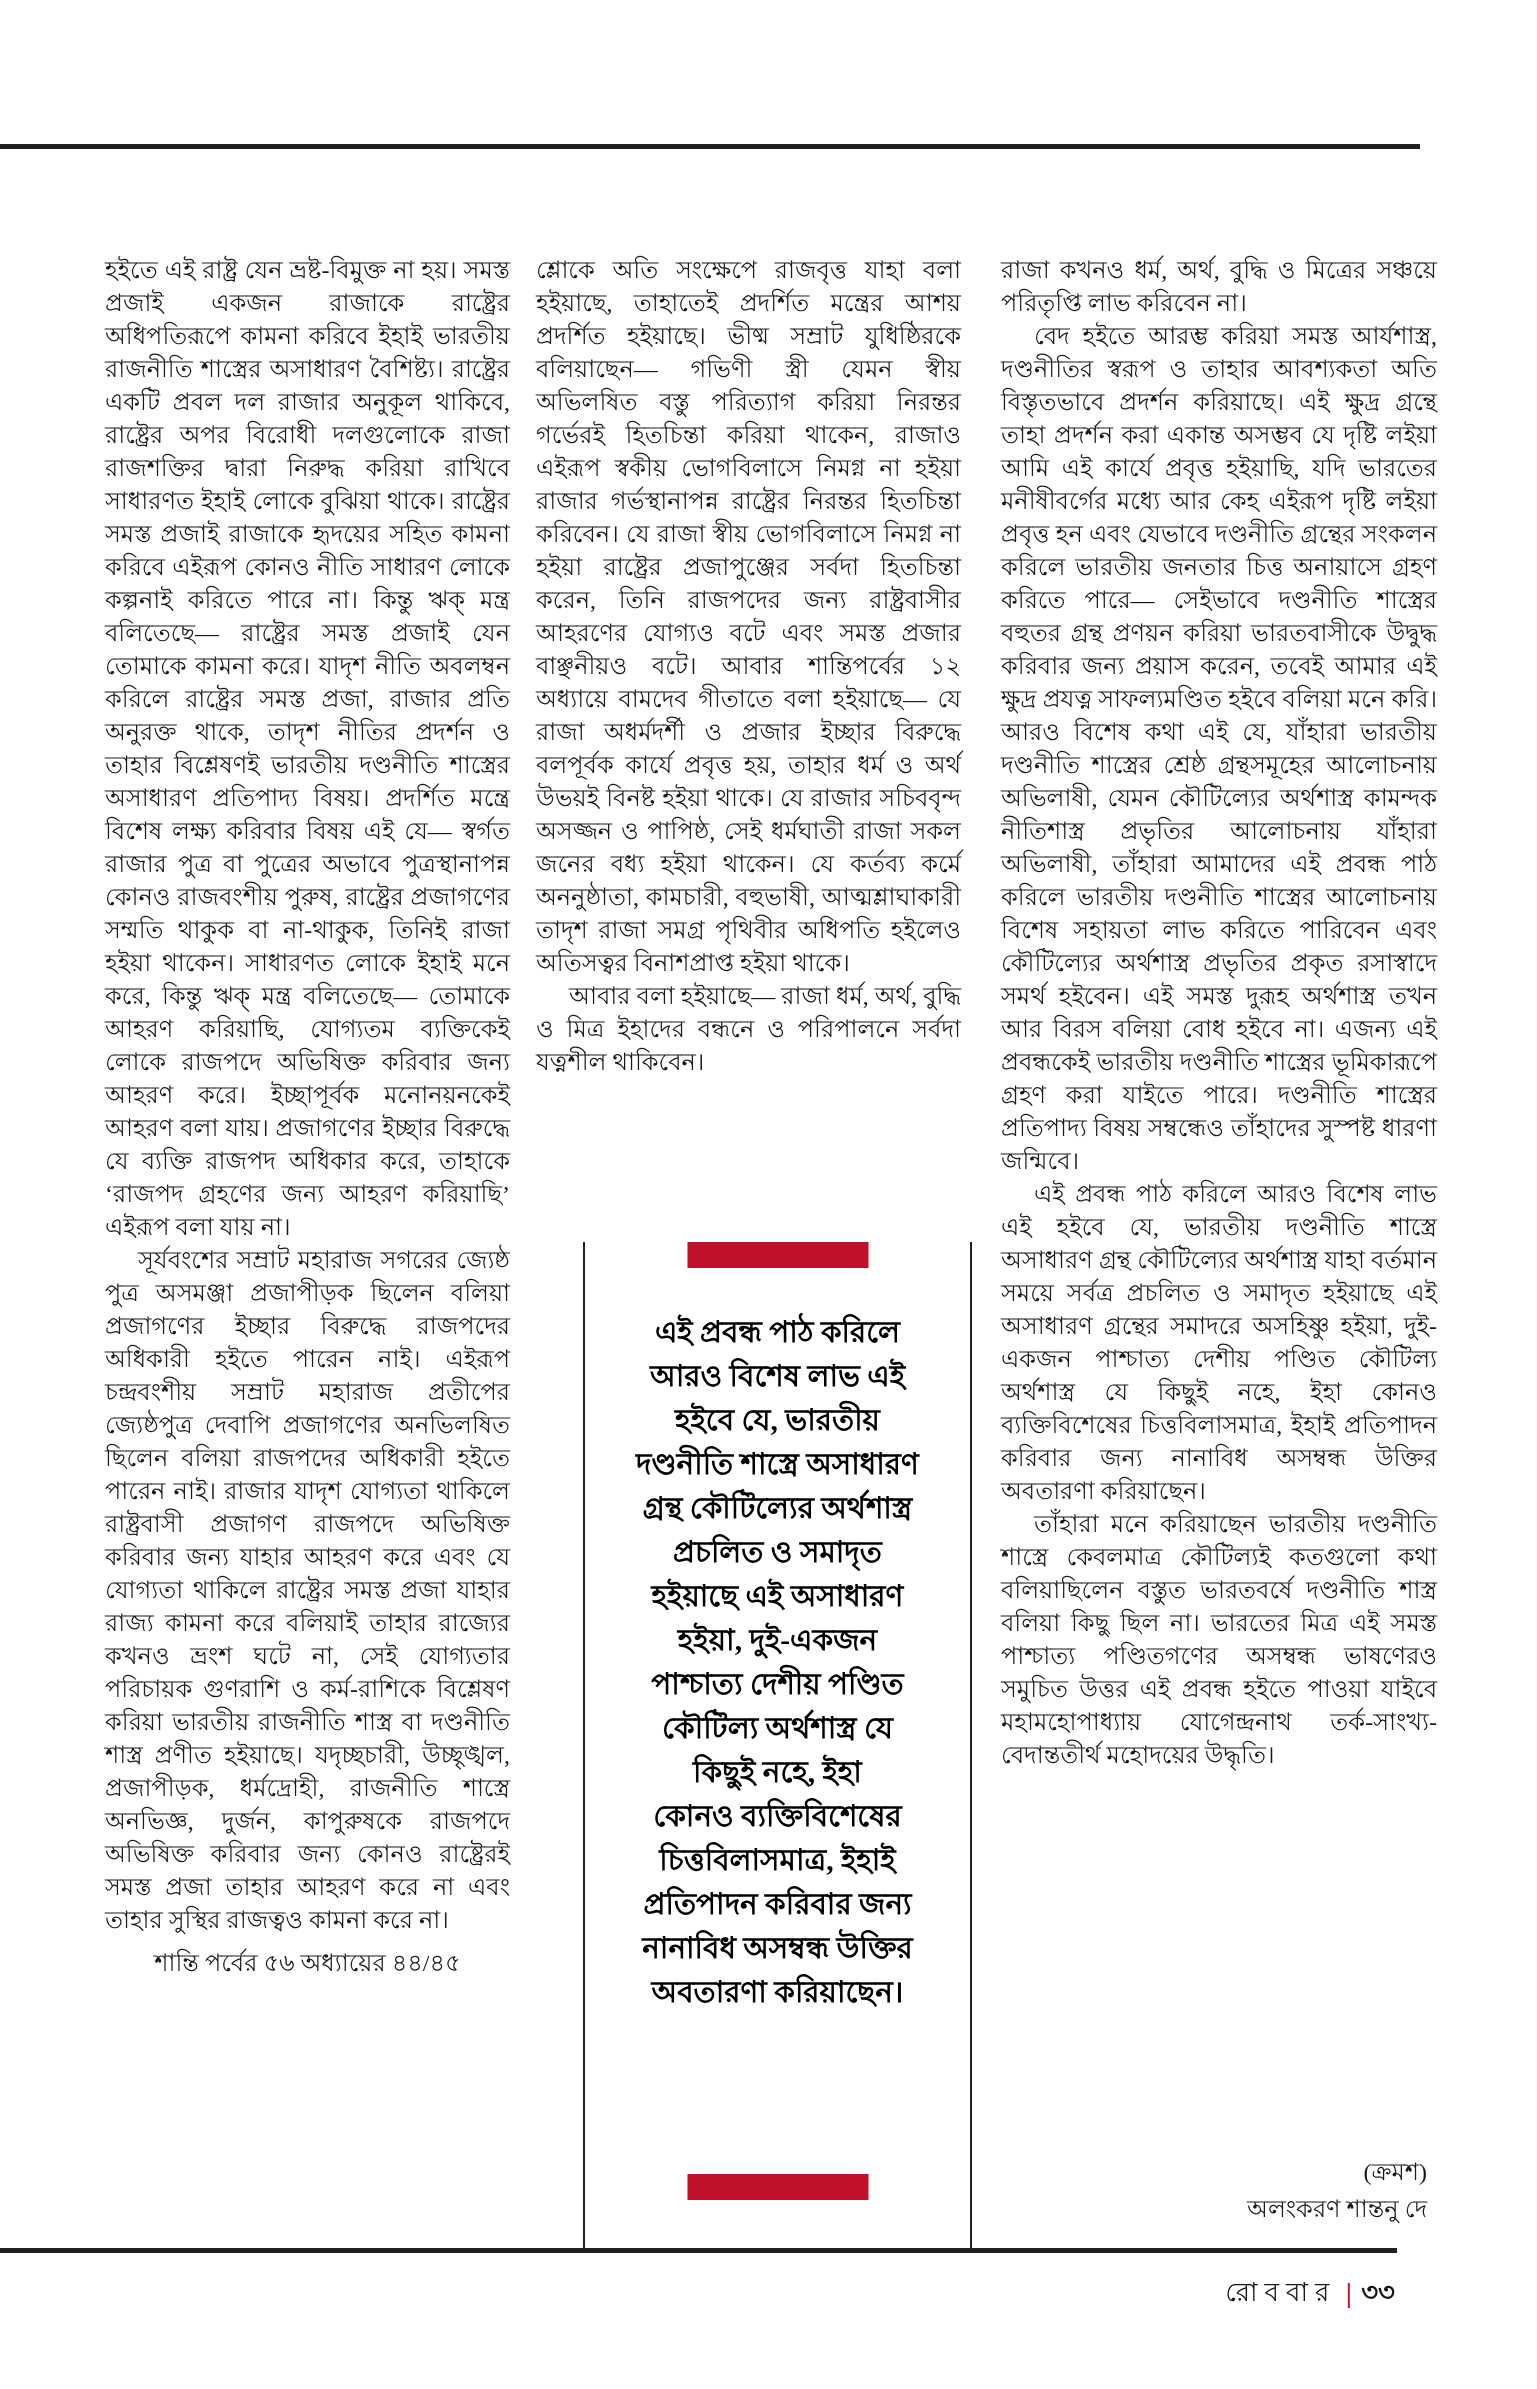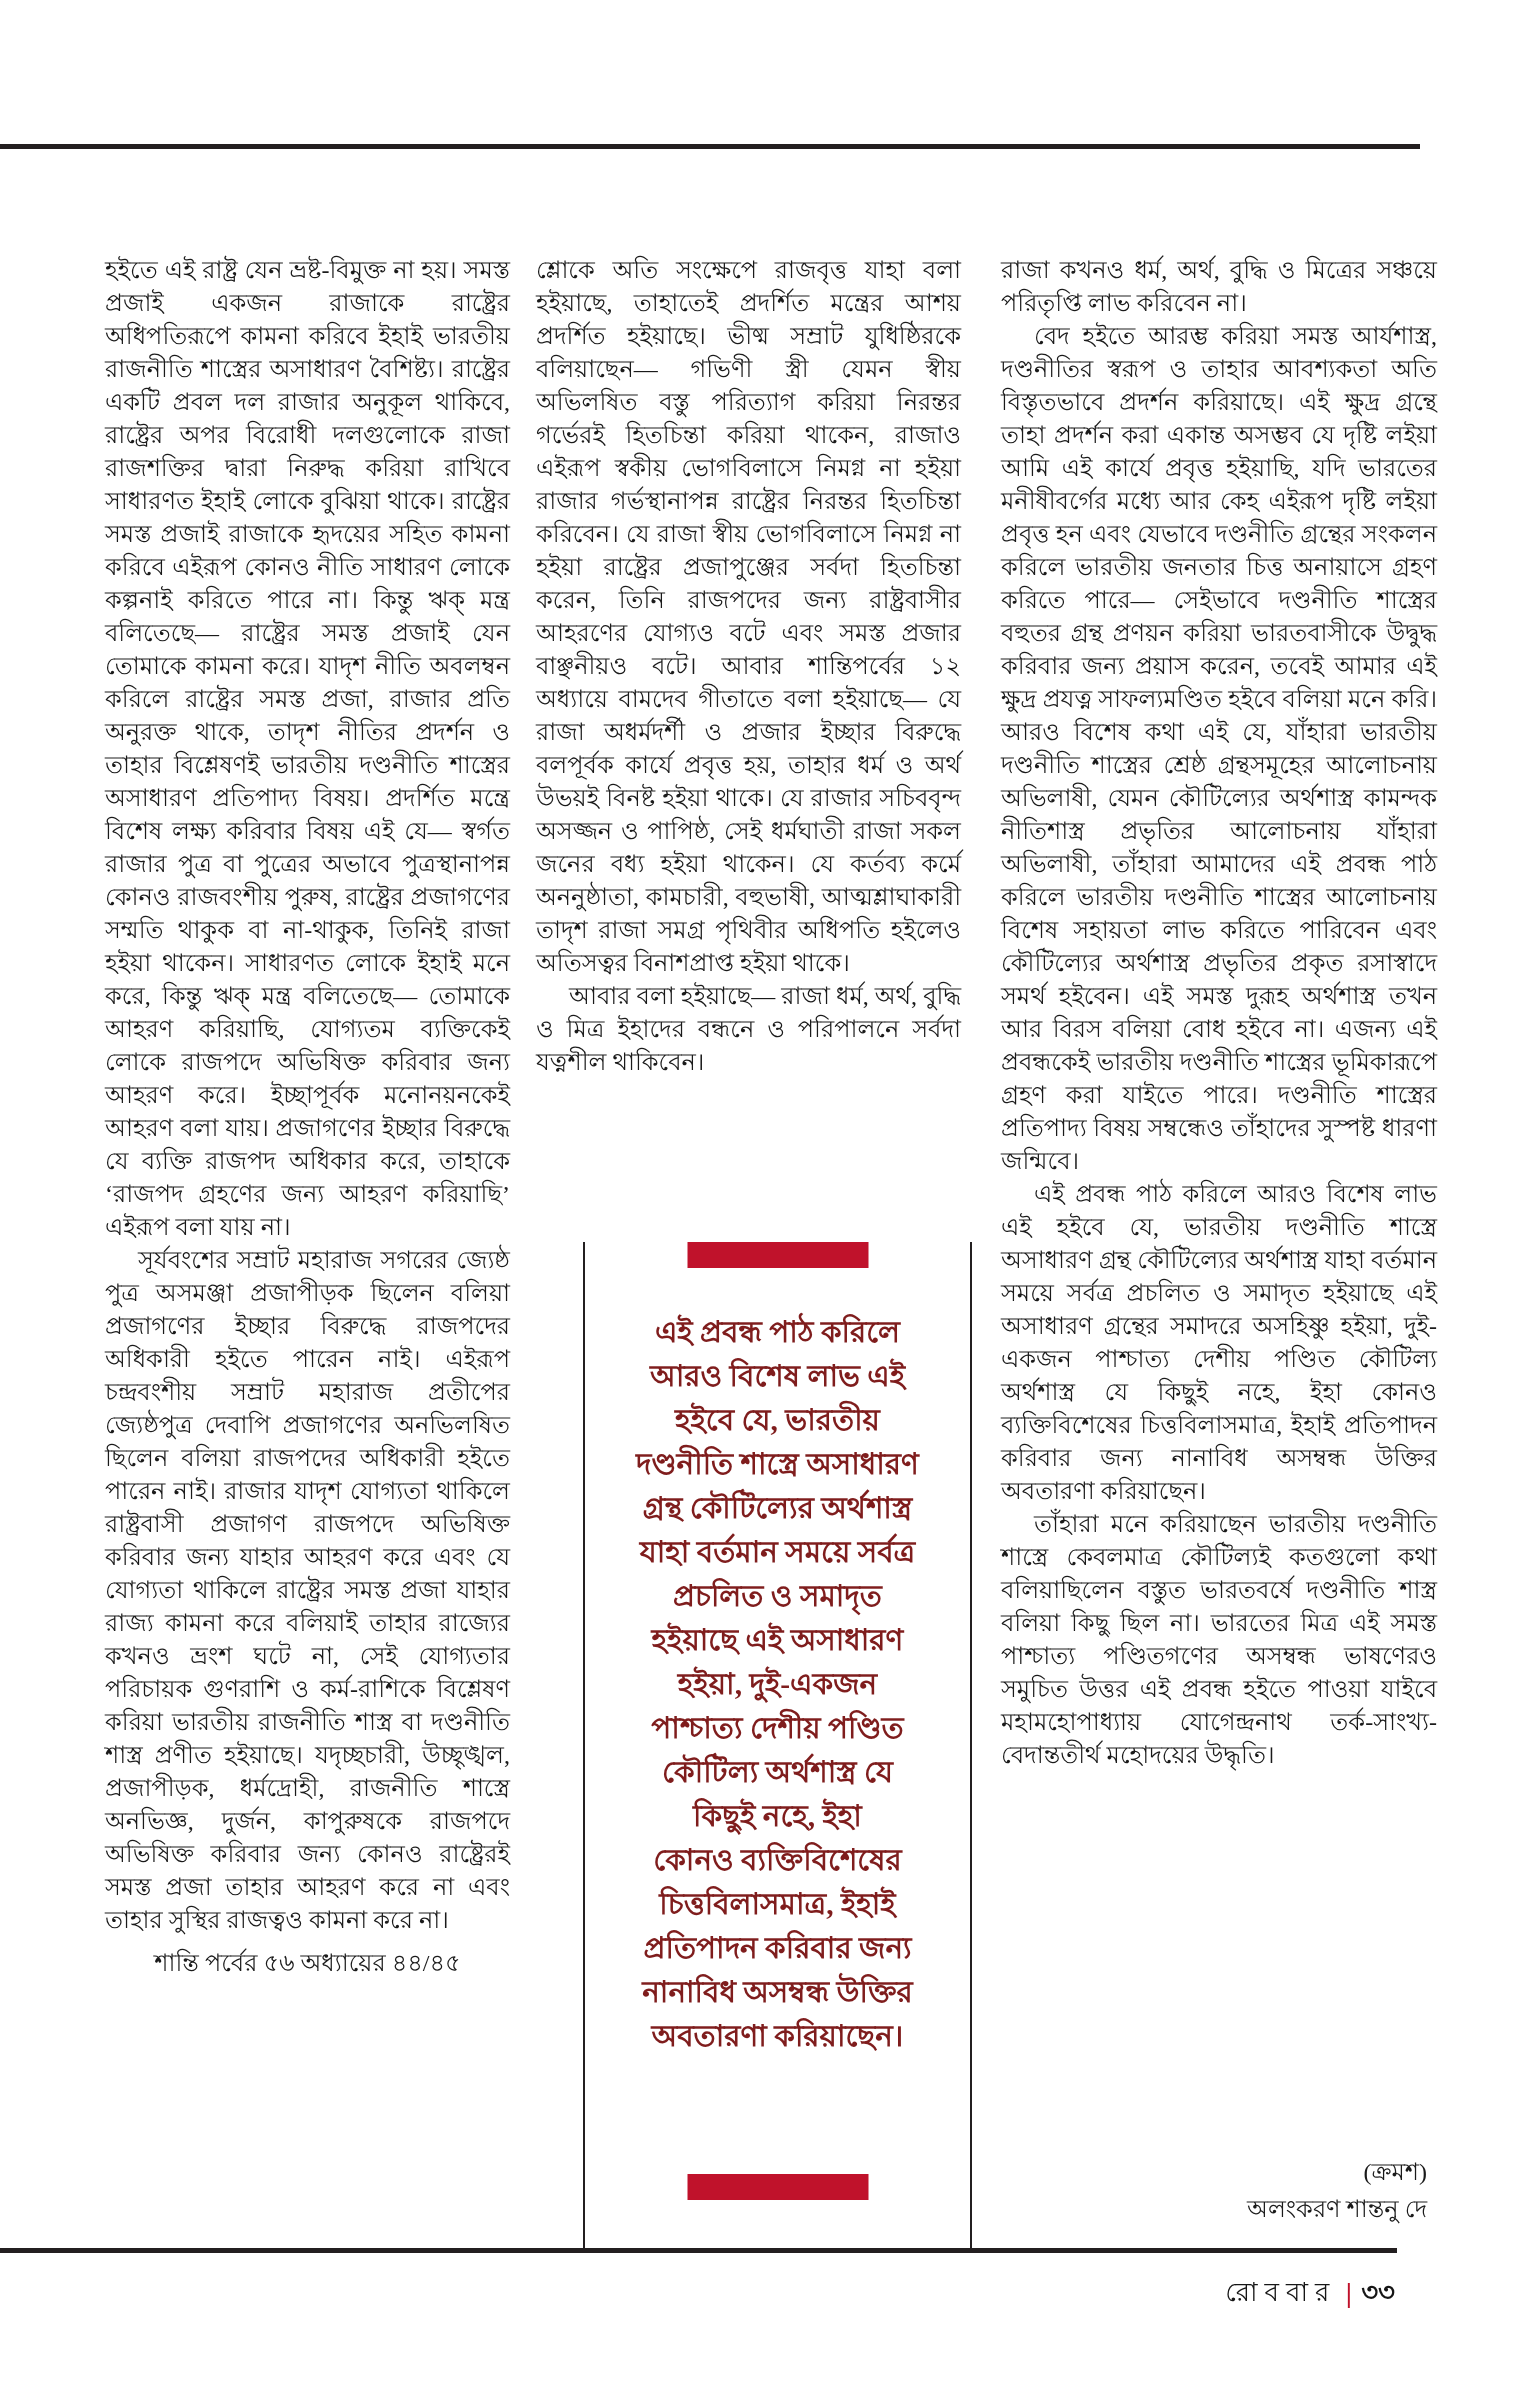--- a/index.html
+++ b/index.html
@@ -44,21 +44,21 @@
     position:absolute;left:50%;transform:translateX(-50%);
     width:181px;height:25.6px;background:var(--accent);
   }
   .bar-top{top:0;}
   .bar-bottom{bottom:49px;}
   .quote-lines{
     position:absolute;top:68px;left:6.2px;right:6.2px;
     text-align:center;
     font-weight:700;
     font-size:29.5px;line-height:44px;
-    color:#7f1d1d;
+    color:#000000;
   }
   .quote-line{margin:0;}
 
   .credit{
     position:absolute;right:111px;
     font-size:24px;line-height:33px;
     text-align:right;width:388px;
   }
   .credit-kramash{top:2156px;}
   .credit-artist{top:2193px;}
@@ -105,21 +105,20 @@
   </div>
 
   <div class="quote-block">
     <div class="quote-bar bar-top"></div>
     <div class="quote-lines">
         <div class="quote-line">এই প্রবন্ধ পাঠ করিলে</div>
         <div class="quote-line">আরও বিশেষ লাভ এই</div>
         <div class="quote-line">হইবে যে, ভারতীয়</div>
         <div class="quote-line">দণ্ডনীতি শাস্ত্রে অসাধারণ</div>
         <div class="quote-line">গ্রন্থ কৌটিল্যের অর্থশাস্ত্র</div>
-        <div class="quote-line">যাহা বর্তমান সময়ে সর্বত্র</div>
         <div class="quote-line">প্রচলিত ও সমাদৃত</div>
         <div class="quote-line">হইয়াছে এই অসাধারণ</div>
         <div class="quote-line">হইয়া, দুই-একজন</div>
         <div class="quote-line">পাশ্চাত্য দেশীয় পণ্ডিত</div>
         <div class="quote-line">কৌটিল্য অর্থশাস্ত্র যে</div>
         <div class="quote-line">কিছুই নহে, ইহা</div>
         <div class="quote-line">কোনও ব্যক্তিবিশেষের</div>
         <div class="quote-line">চিত্তবিলাসমাত্র, ইহাই</div>
         <div class="quote-line">প্রতিপাদন করিবার জন্য</div>
         <div class="quote-line">নানাবিধ অসম্বন্ধ উক্তির</div>

